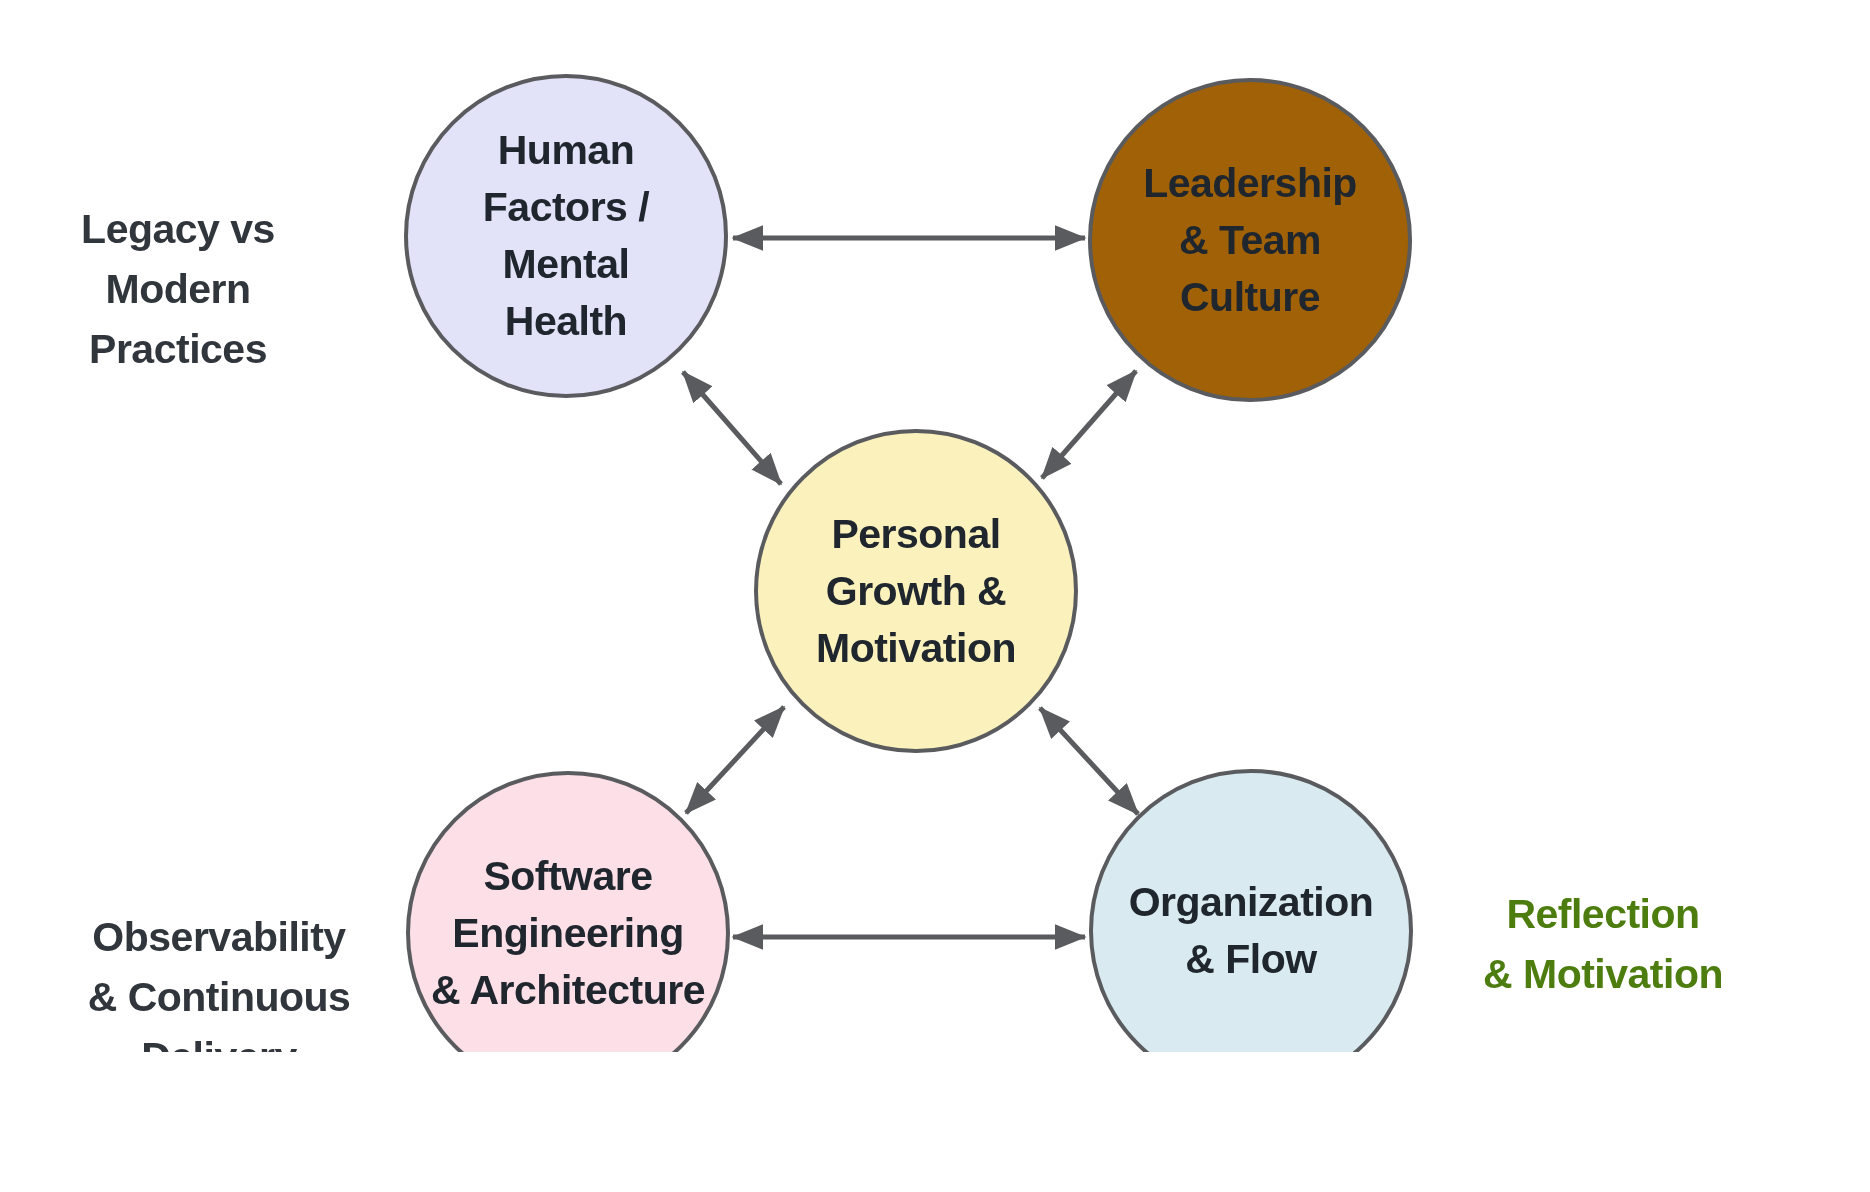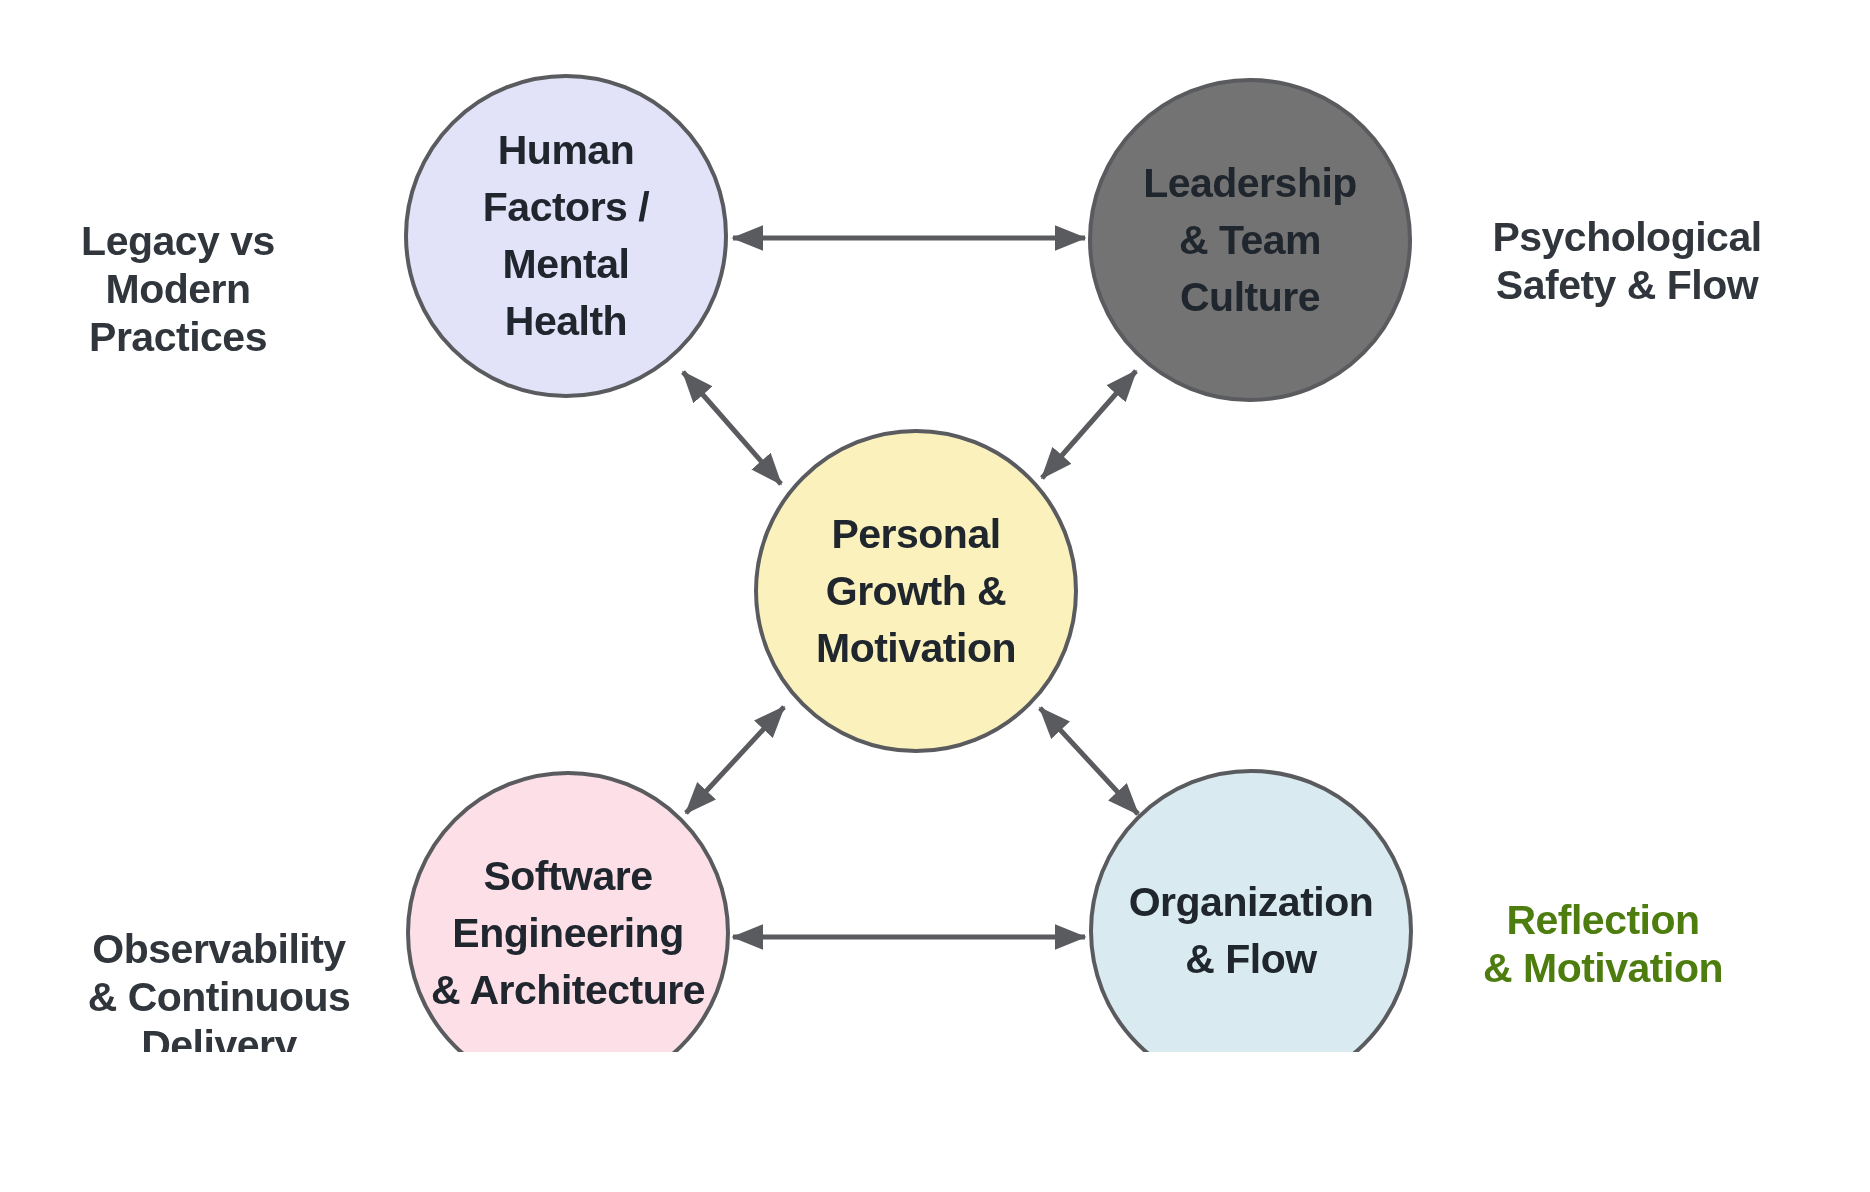--- a/index.html
+++ b/index.html
@@ -37,21 +37,21 @@
     font-weight: bold;
     color: #20262d;
     letter-spacing: -0.5px;
   }
   .side-label {
     position: absolute;
     transform: translate(-50%, -50%);
     white-space: pre-line;
     text-align: center;
     font-size: 41px;
-    line-height: 48px;
+    line-height: 60px;
     font-weight: bold;
     color: #30363c;
     letter-spacing: -0.5px;
   }
   
   .node-human-factors { left: 404px; top: 74px;  }
   .node-leadership    { left: 1088px; top: 78px; }
   .node-personal      { left: 754px; top: 429px; }
   .node-software      { left: 406px; top: 771px; }
   .node-organization  { left: 1089px; top: 769px; }
@@ -80,21 +80,21 @@
     <line x1="1040" y1="708" x2="1138" y2="814" stroke="currentColor" stroke-width="5" marker-start="url(#arrowhead)" marker-end="url(#arrowhead)"></line>
   </svg>
 
   <div class="node node-human-factors" style="background-color: rgb(226, 226, 248); border-color: rgb(90, 91, 94);">
     <span class="node-label" style="color: rgb(32, 38, 45);">Human
 Factors /
 Mental
 Health</span>
   </div>
 
-  <div class="node node-leadership" style="background-color: #737373; border-color: rgb(90, 91, 94);">
+  <div class="node node-leadership" style="background-color: #a16207; border-color: rgb(90, 91, 94);">
     <span class="node-label" style="color: rgb(32, 38, 45);">Leadership
 &amp; Team
 Culture</span>
   </div>
 
   <div class="node node-personal" style="background-color: rgb(250, 241, 189); border-color: rgb(90, 91, 94);">
     <span class="node-label" style="color: rgb(32, 38, 45);">Personal
 Growth &amp;
 Motivation</span>
   </div>
@@ -107,22 +107,20 @@
 
   <div class="node node-organization" style="background-color: rgb(217, 235, 241); border-color: rgb(90, 91, 94);">
     <span class="node-label" style="color: rgb(32, 38, 45);">Organization
 &amp; Flow</span>
   </div>
 
   <div class="side-label label-legacy" style="color: rgb(48, 54, 60);">Legacy vs
 Modern
 Practices</div>
 
-  <div class="side-label label-psychological" style="color: rgb(48, 54, 60);">Psychological
-Safety &amp; Flow</div>
 
   <div class="side-label label-observability" style="color: rgb(48, 54, 60);">Observability
 &amp; Continuous
 Delivery</div>
 
   <div class="side-label label-reflection" style="color: #4d7c0f;">Reflection
 &amp; Motivation</div>
 
 </div>
 

